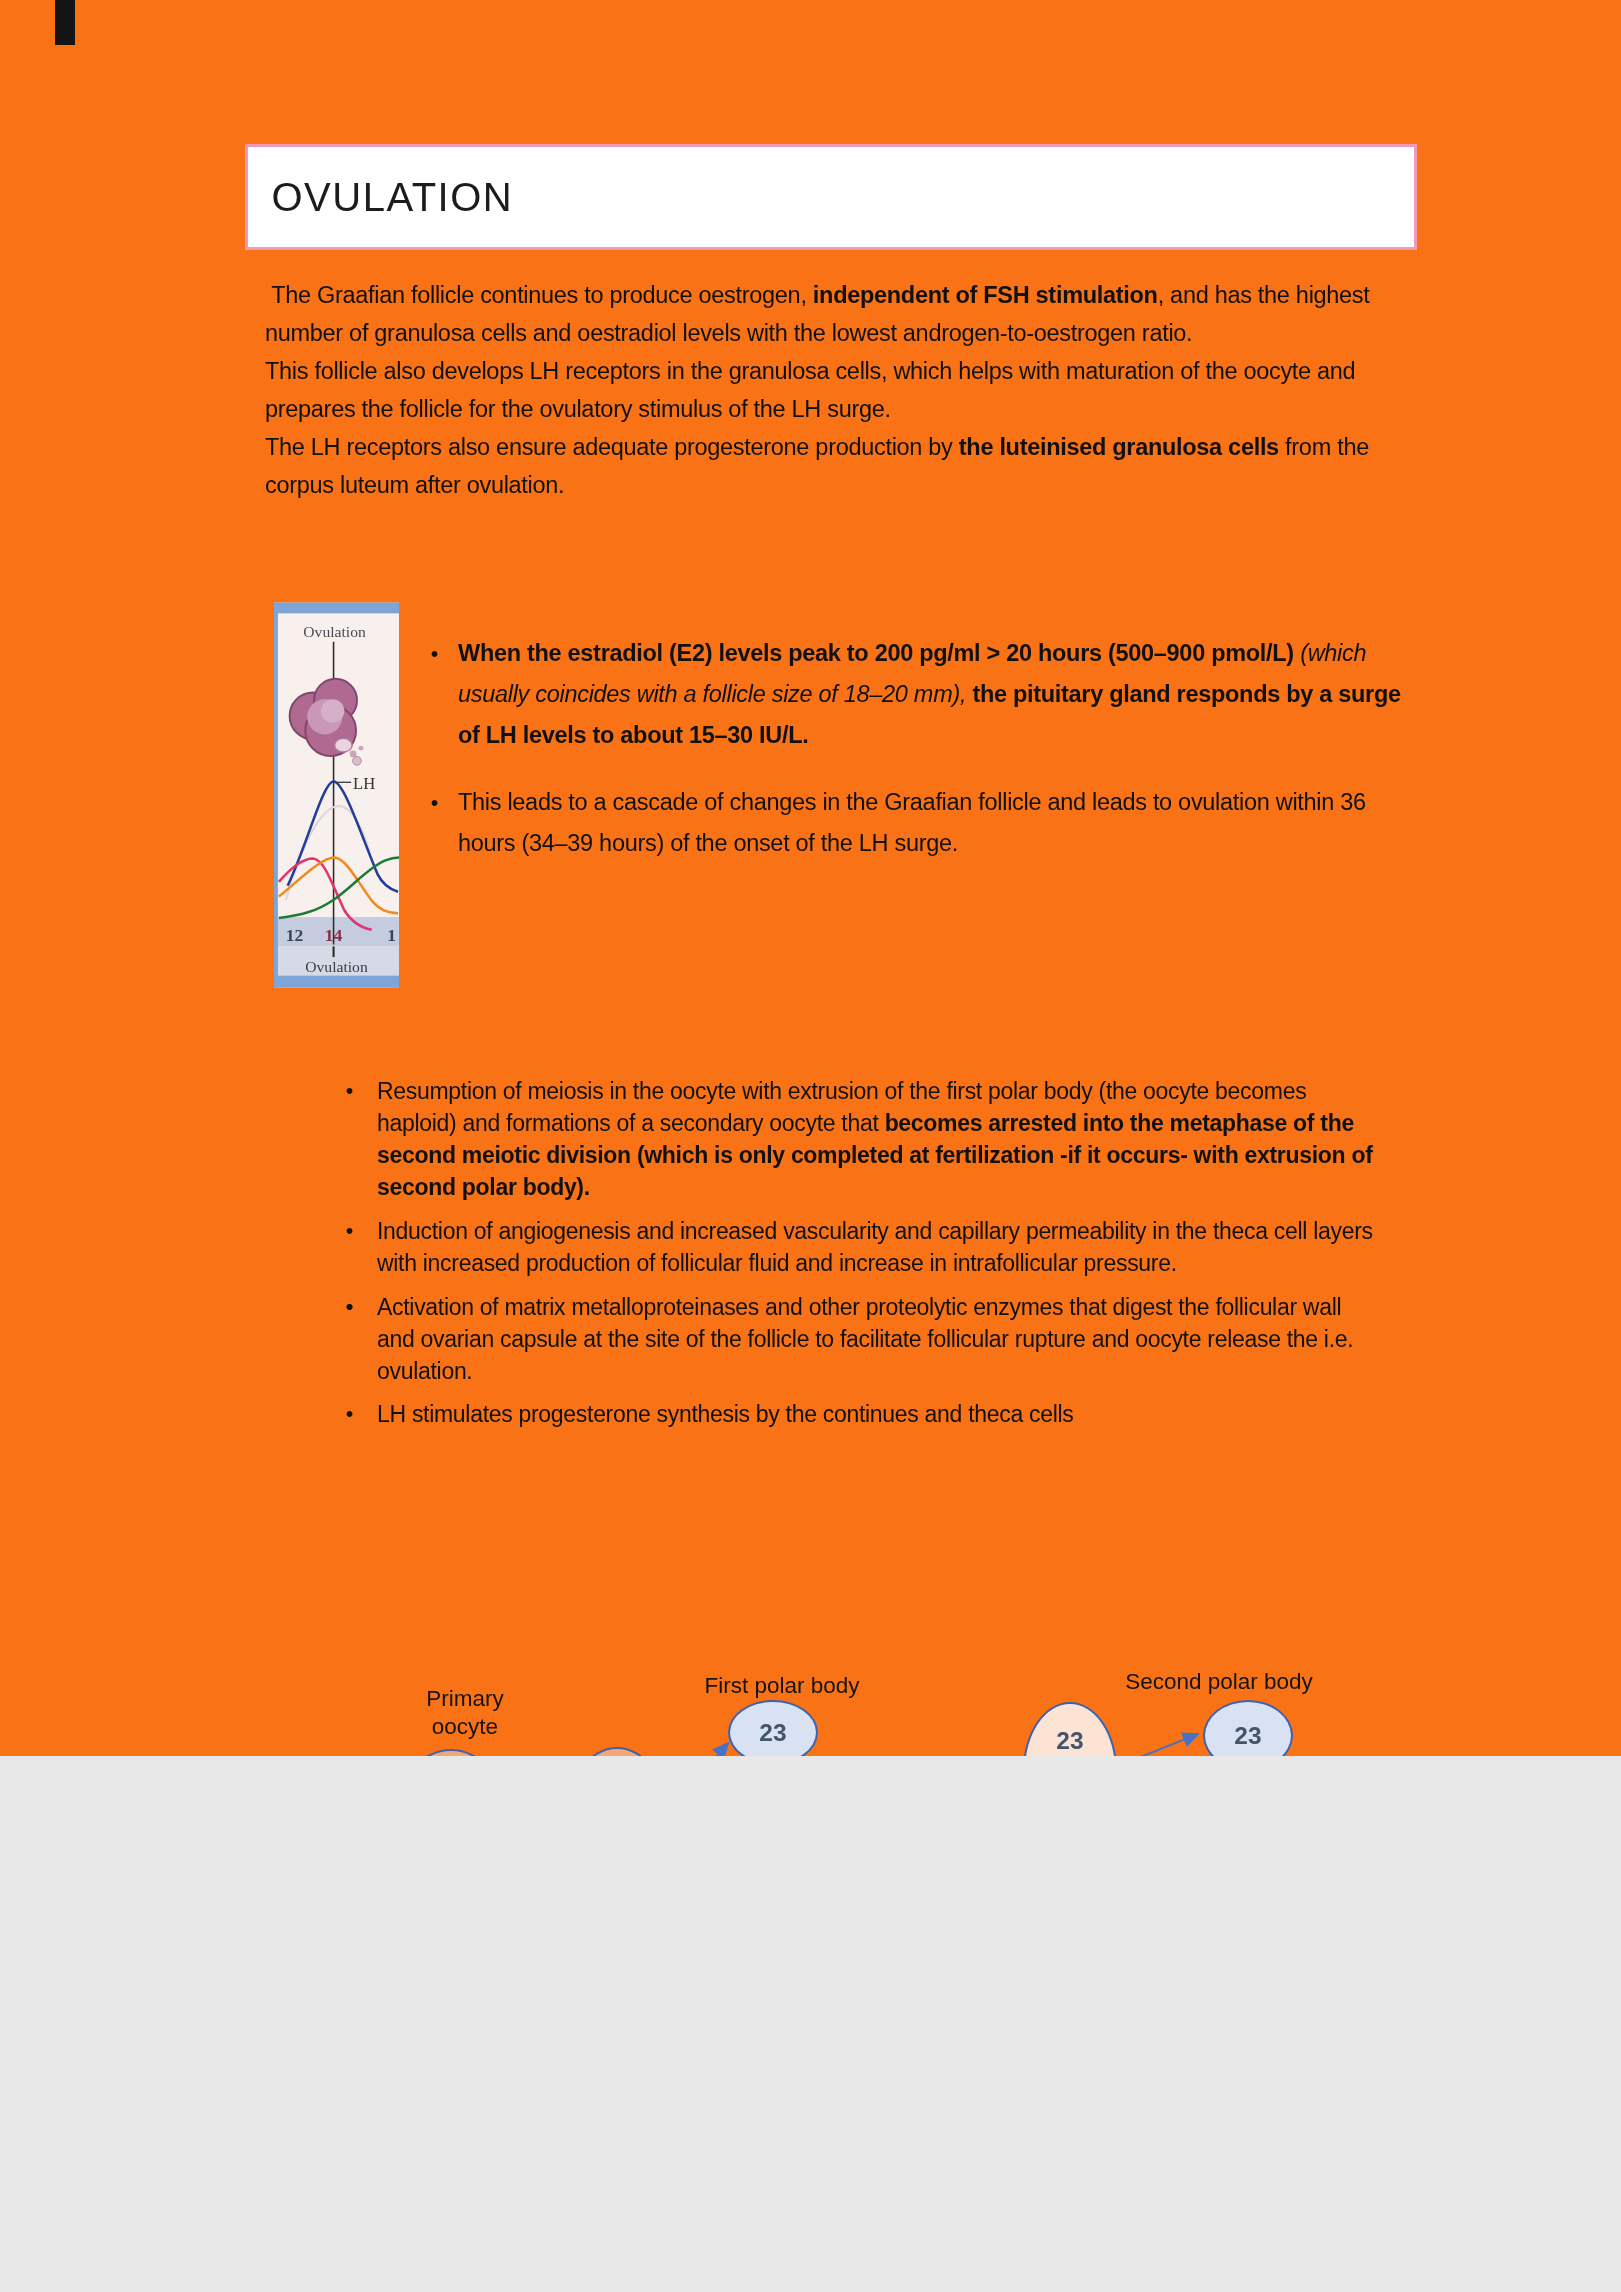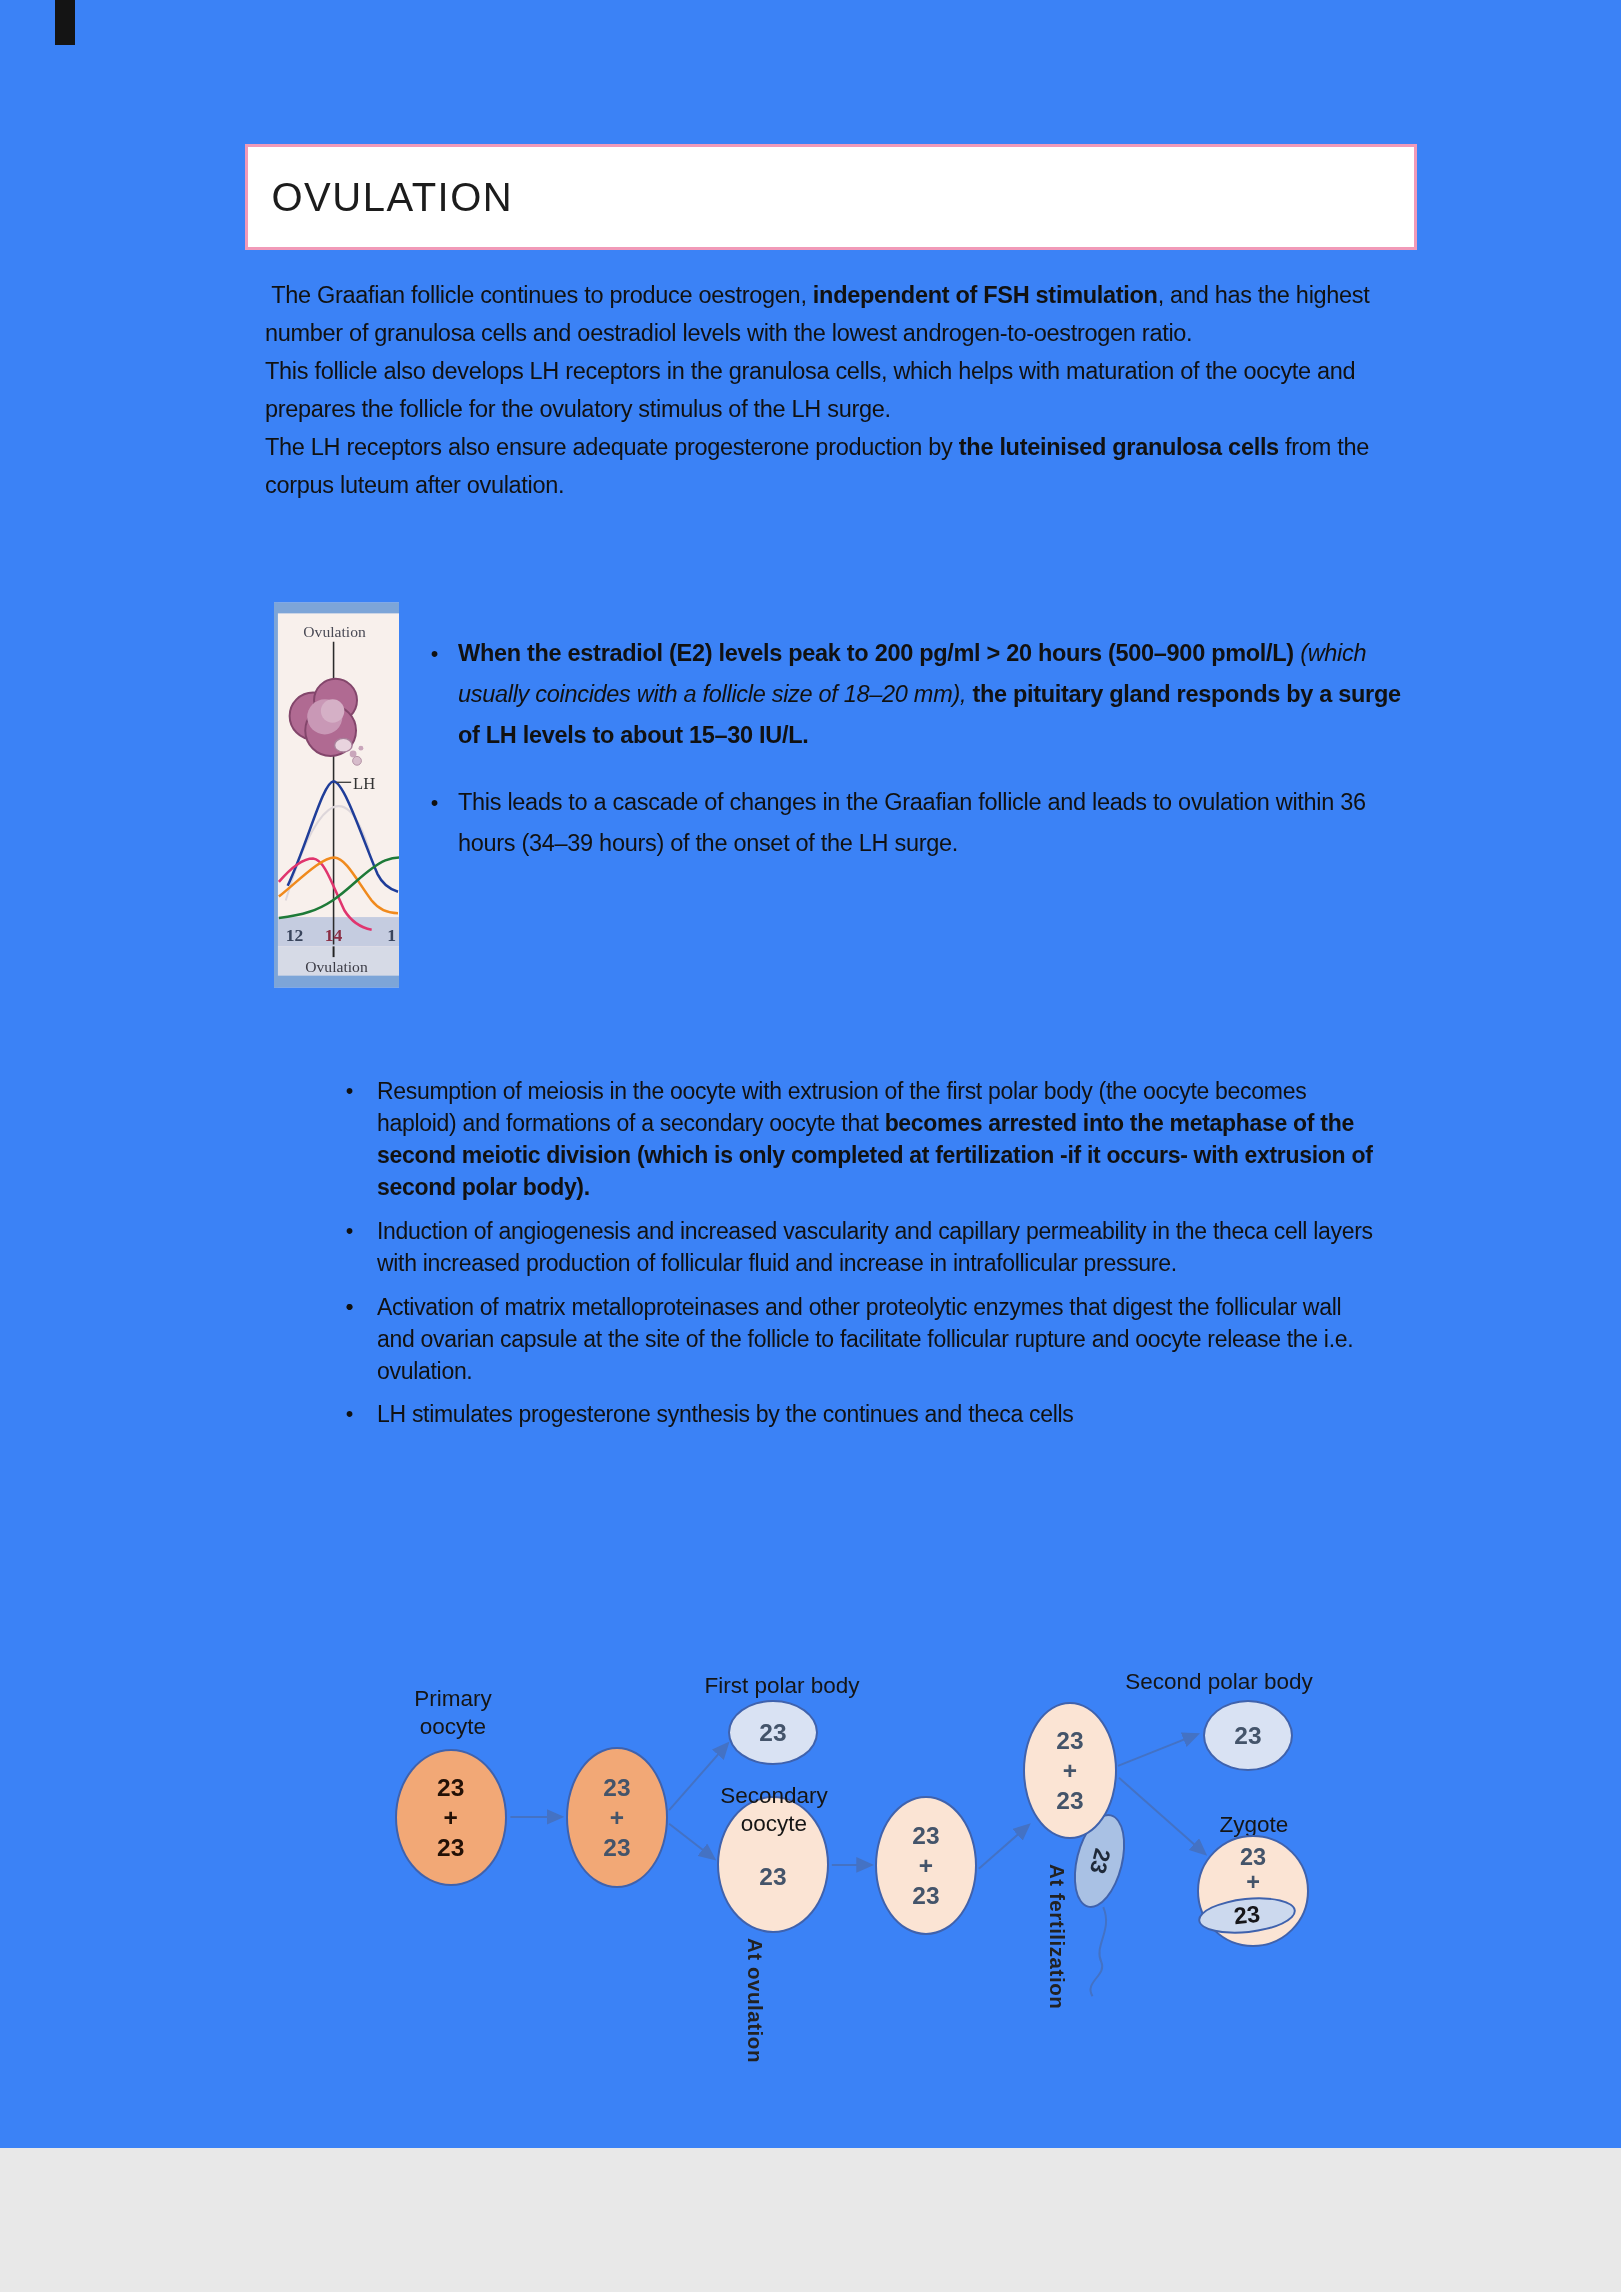--- a/index.html
+++ b/index.html
@@ -1,19 +1,19 @@
 <!DOCTYPE html>
 <html style="--pink: #f19ab8; --orange: #f2a876; --peach: #fbe4d4; --lightblue: #d9e2f3; --spermblue: #a9c1e4; --zygblue: #ccd9ee; --outline: #3f62ad;"><head>
 <meta charset="utf-8">
 <style>
   html,body{margin:0;padding:0;background:#e8e8e8;}
   .page{
     position:relative;
-    width:1621px;height:2148px;
-    background:#3b82f6;
+    width:1621px;height:1756px;
+    background:#f97316;
     font-family:"Liberation Sans",sans-serif;
     color:#1a1a1a;
     overflow:hidden;
     margin:0 auto;
   }
   .scan-artifact{position:absolute;left:55px;top:0;width:19.6px;height:45px;background:#141414;}
   
   .title-box{
     position:absolute;left:245px;top:144px;width:1166px;height:100px;
     border:3.9px solid var(--pink,#f19ab8);
@@ -183,21 +183,21 @@
         <line x1="293" y1="157" x2="352" y2="90" marker-end="url(#ah)"></line>
         <line x1="293" y1="171" x2="338" y2="206" marker-end="url(#ah)"></line>
         <line x1="459" y1="213" x2="498" y2="213" marker-end="url(#ah)"></line>
         <line x1="609" y1="217" x2="659" y2="173" marker-end="url(#ah)"></line>
         <line x1="751" y1="112" x2="831" y2="80" marker-end="url(#ah)"></line>
         <line x1="752" y1="124" x2="839" y2="201" marker-end="url(#ah)"></line>
         <path d="M 736,256 C 746,280 726,295 734,312 C 740,326 716,332 725,347"></path>
       </g>
     </svg>
 
-    <div class="lbl" style="left:12px;top:29px;width:118px;">
+    <div class="lbl" style="left:24px;top:29px;width:118px;">
         <div>Primary</div>
         <div>oocyte</div>
       </div>
     <div class="lbl" style="left:312px;top:15.7px;width:176px;">First polar body</div>
     <div class="lbl" style="left:338px;top:126px;width:108px;z-index:3;">
         <div>Secondary</div>
         <div>oocyte</div>
       </div>
     <div class="lbl" style="left:733px;top:11.8px;width:208px;">Second polar body</div>
     <div class="lbl" style="left:828px;top:155px;width:88px;">Zygote</div>

